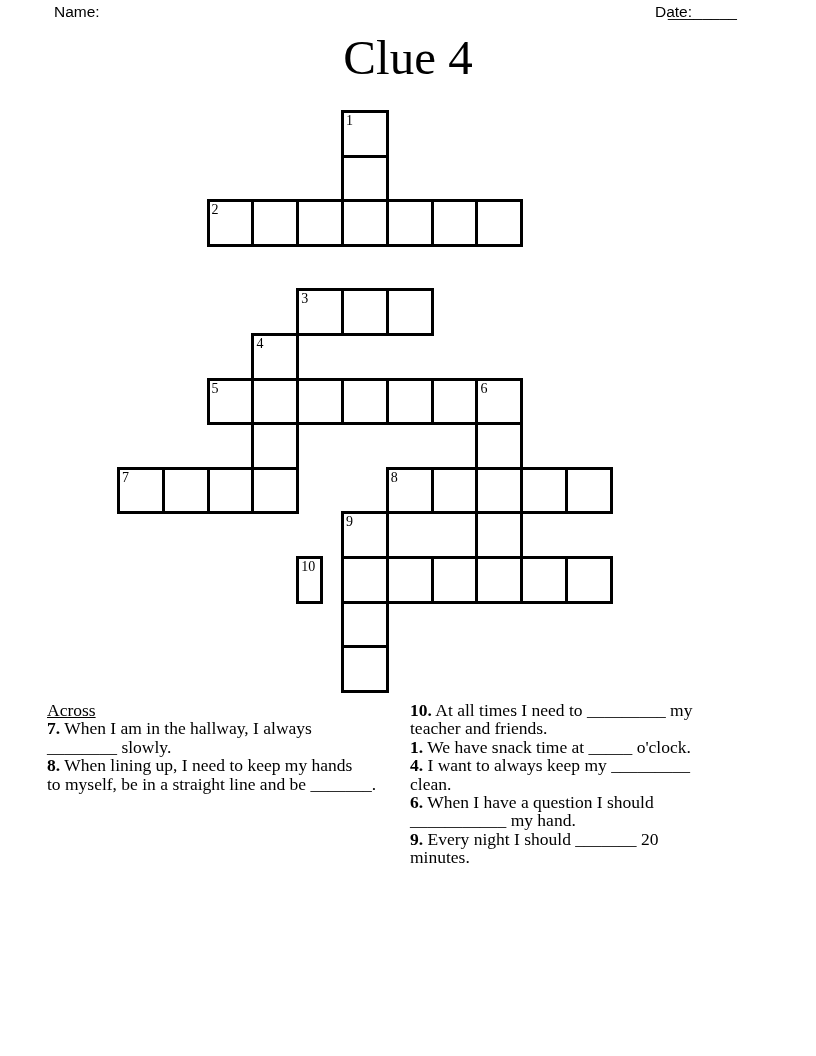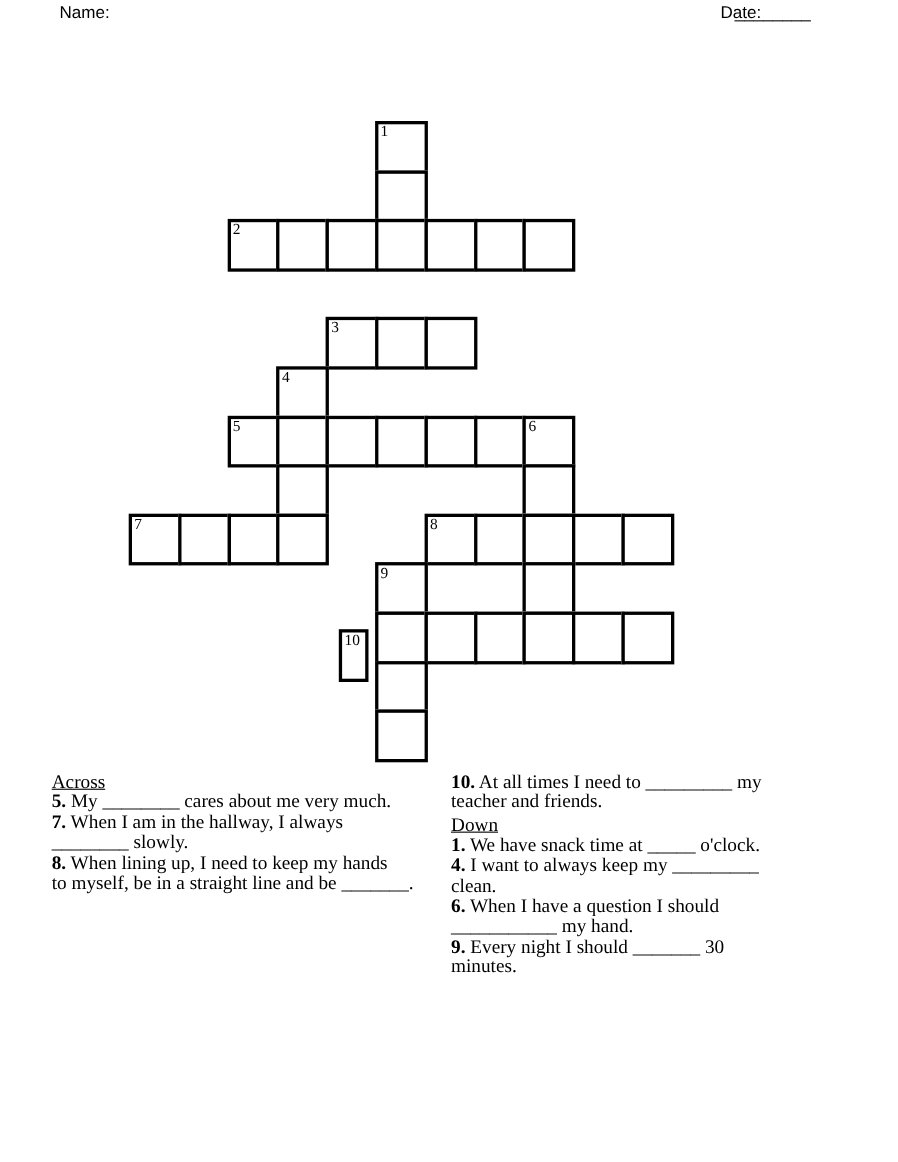--- a/index.html
+++ b/index.html
@@ -26,20 +26,21 @@
   .clue-text{white-space:pre-line;}
 </style>
 </head>
 <body>
 
 <div class="page">
   <span class="hdr" id="name-label">Name:</span>
   <span class="hdr" id="date-label">Date:</span>
   <span class="hdr" id="date-line">________</span>
 
+  <h1 id="title">Clue 4</h1>
 
   <div id="grid">
       <div class="cell" style="left: 341px; top: 110px; width: 47.8px; height: 47.6px;">
         <span class="num">1</span>
       </div>
       <div class="cell" style="left: 341px; top: 154.6px; width: 47.8px; height: 47.6px;"></div>
       <div class="cell" style="left: 206.6px; top: 199.2px; width: 47.8px; height: 47.6px;">
         <span class="num">2</span>
       </div>
       <div class="cell" style="left: 251.4px; top: 199.2px; width: 47.8px; height: 47.6px;"></div>
@@ -79,46 +80,44 @@
         <span class="num">8</span>
       </div>
       <div class="cell" style="left: 430.6px; top: 466.8px; width: 47.8px; height: 47.6px;"></div>
       <div class="cell" style="left: 475.4px; top: 466.8px; width: 47.8px; height: 47.6px;"></div>
       <div class="cell" style="left: 520.2px; top: 466.8px; width: 47.8px; height: 47.6px;"></div>
       <div class="cell" style="left: 565px; top: 466.8px; width: 47.8px; height: 47.6px;"></div>
       <div class="cell" style="left: 341px; top: 511.4px; width: 47.8px; height: 47.6px;">
         <span class="num">9</span>
       </div>
       <div class="cell" style="left: 475.4px; top: 511.4px; width: 47.8px; height: 47.6px;"></div>
-      <div class="cell" style="left: 296.2px; top: 572px; width: 27px; height: 47.6px; margin-left: 12px;">
+      <div class="cell" style="left: 296.2px; top: 556px; width: 27px; height: 47.6px;">
         <span class="num">10</span>
       </div>
       <div class="cell" style="left: 341px; top: 556px; width: 47.8px; height: 47.6px;"></div>
       <div class="cell" style="left: 385.8px; top: 556px; width: 47.8px; height: 47.6px;"></div>
       <div class="cell" style="left: 430.6px; top: 556px; width: 47.8px; height: 47.6px;"></div>
       <div class="cell" style="left: 475.4px; top: 556px; width: 47.8px; height: 47.6px;"></div>
       <div class="cell" style="left: 520.2px; top: 556px; width: 47.8px; height: 47.6px;"></div>
       <div class="cell" style="left: 565px; top: 556px; width: 47.8px; height: 47.6px;"></div>
       <div class="cell" style="left: 341px; top: 600.6px; width: 47.8px; height: 47.6px;"></div>
       <div class="cell" style="left: 341px; top: 645.2px; width: 47.8px; height: 47.6px;"></div>
     </div>
 
   <div id="clues-left" class="clue-col">
       <div class="clue-heading">Across</div>
-      <p class="clue"><b>5.</b><span class="clue-text"> My ________ cares about me very much.</span></p>
       <p class="clue"><b>7.</b><span class="clue-text"> When I am in the hallway, I always
 ________ slowly.</span></p>
       <p class="clue"><b>8.</b><span class="clue-text"> When lining up, I need to keep my hands
 to myself, be in a straight line and be _______.</span></p>
     </div>
   <div id="clues-right" class="clue-col">
       <p class="clue"><b>10.</b><span class="clue-text"> At all times I need to _________ my
 teacher and friends.</span></p>
-      <div class="clue-heading">Down</div>
       <p class="clue"><b>1.</b><span class="clue-text"> We have snack time at _____ o'clock.</span></p>
       <p class="clue"><b>4.</b><span class="clue-text"> I want to always keep my _________
 clean.</span></p>
       <p class="clue"><b>6.</b><span class="clue-text"> When I have a question I should
 ___________ my hand.</span></p>
-      <p class="clue"><b>9.</b><span class="clue-text"> Every night I should _______ 30
+      <p class="clue"><b>9.</b><span class="clue-text"> Every night I should _______ 20
 minutes.</span></p>
     </div>
 </div>
 
 </body></html>

